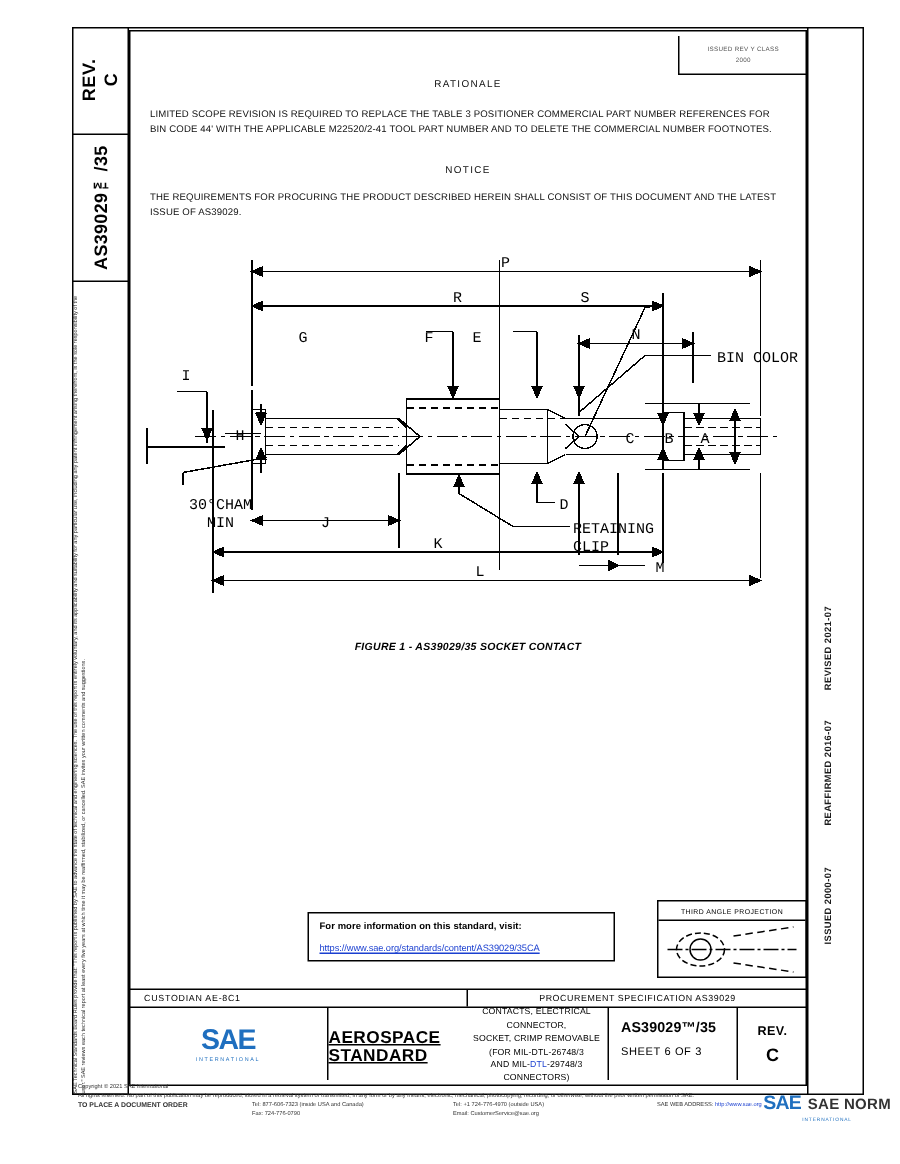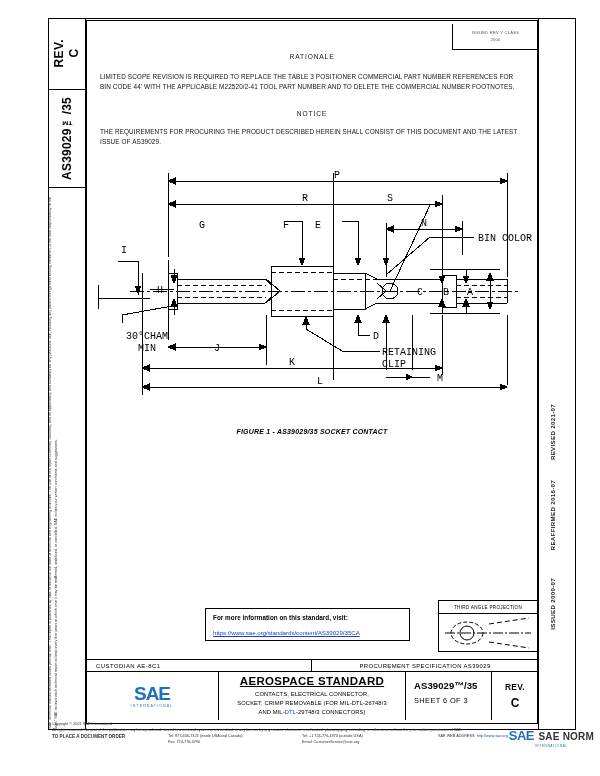--- a/index.html
+++ b/index.html
@@ -61,21 +61,21 @@
             font-size:5.9px;letter-spacing:.5px;}
   .cust .c2{flex:1;display:flex;align-items:center;justify-content:center;font-size:5.9px;letter-spacing:.4px;}
 
   
   .tblock{position:absolute;left:86px;top:672px;width:452px;height:48px;display:flex;box-sizing:border-box;}
   .tb-logo{width:132px;border-right:1.5px solid #000;display:flex;flex-direction:column;align-items:center;
            justify-content:center;}
   .sae-logo{font-family:"Liberation Sans",sans-serif;font-size:19px;font-weight:bold;color:#1f6fbf;
             letter-spacing:-1px;line-height:1;}
   .sae-sub{font-size:3.6px;color:#1f6fbf;letter-spacing:1.1px;margin-top:1px;}
-  .tb-mid{flex:1;border-right:1.5px solid #000;display:flex;flex-direction:column;align-items:center;}
+  .tb-mid{flex:1;border-right:1.5px solid #000;display:flex;flex-direction:row;align-items:center;}
   .tb-mid .big{font-size:11.5px;font-weight:bold;letter-spacing:.3px;text-decoration:underline;margin-top:3px;}
   .tb-mid .desc{font-size:5.8px;text-align:center;line-height:1.55;margin-top:3px;letter-spacing:.1px;}
   .tb-mid .desc .lk{color:#1a3fd0;}
   .tb-num{width:86px;border-right:1.5px solid #000;padding:8px 0 0 8px;box-sizing:border-box;}
   .tb-num .n1{font-size:9.5px;font-weight:bold;letter-spacing:.1px;}
   .tb-num .n2{font-size:7.4px;margin-top:5px;letter-spacing:.4px;}
   .tb-rev{width:46px;display:flex;flex-direction:column;align-items:center;justify-content:center;}
   .tb-rev .r1{font-size:8.4px;font-weight:bold;letter-spacing:.3px;}
   .tb-rev .r2{font-size:12px;font-weight:bold;margin-top:4px;}
 

